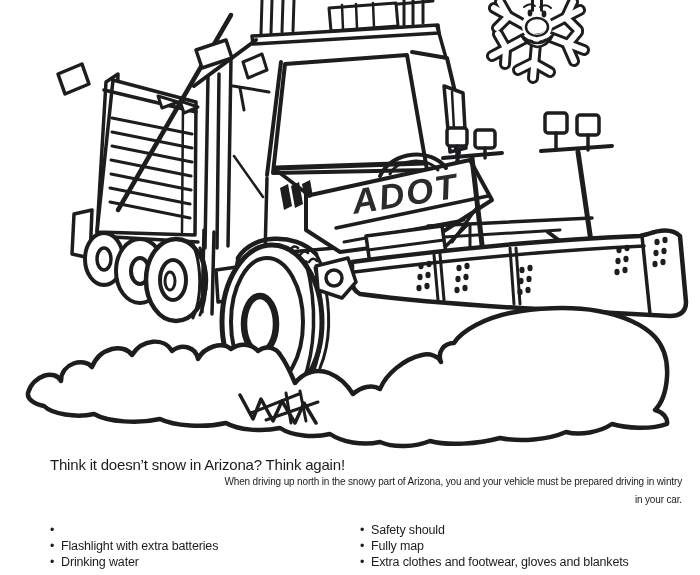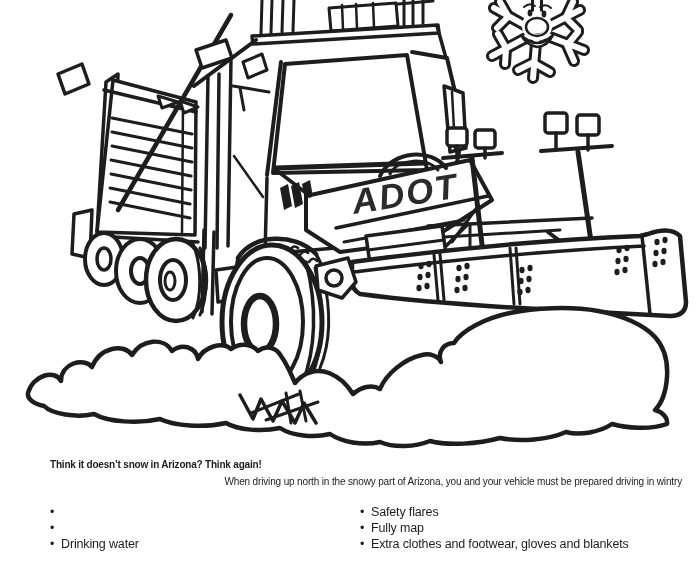--- a/index.html
+++ b/index.html
@@ -1,21 +1,21 @@
 <!DOCTYPE html>
 <html><head>
 <meta charset="utf-8">
 <style>
   html,body{margin:0;padding:0;}
   body{width:700px;height:575px;overflow:hidden;background:#ffffff;
        font-family:"Liberation Sans",sans-serif;}
   .page{position:relative;width:700px;height:575px;background:#fff;}
   .art{position:absolute;top:0;left:0;}
   .info{position:absolute;left:50px;top:456px;width:632px;color:#1c1c1e;}
-  .heading{font-weight:700;font-size:10px;line-height:17px;white-space:nowrap;letter-spacing:-0.2px;}
+  .heading{font-weight:400;font-size:15px;line-height:17px;white-space:nowrap;letter-spacing:-0.2px;}
   .para .pline{font-size:10px;line-height:18px;white-space:nowrap;letter-spacing:-0.15px;text-align:right;}
   .supplies{display:flex;margin-top:13px;}
   .col-left{width:310px;}
   .col-right{flex:1;}
   .item{font-size:12.5px;line-height:16px;white-space:nowrap;display:flex;letter-spacing:-0.15px;}
   .item .b{width:11px;display:inline-block;}
   svg *{vector-effect:none;}
 </style>
 </head>
 <body>
@@ -289,38 +289,40 @@
       <rect x="420" y="464" width="46" height="5" rx="2.5"></rect>
       <rect x="505" y="458" width="34" height="5" rx="2.5"></rect>
       <rect x="585" y="455" width="48" height="6" rx="3"></rect>
     </g>
   </svg>
 
   <div class="info">
     <div class="heading">Think it doesn’t snow in Arizona? Think again!</div>
     <div class="para">
       <div class="pline">When driving up north in the snowy part of Arizona, you and your vehicle must be prepared driving in wintry</div>
+      <div class="pline">in your car.</div>
     </div>
     <div class="supplies">
       <div class="col-left">
         <div class="item">
           <span class="b">•</span>
         </div>
         <div class="item">
           <span class="b">•</span>
+          <span>Flashlight with extra batteries</span>
         </div>
         <div class="item">
           <span class="b">•</span>
           <span>Drinking water</span>
         </div>
       </div>
       <div class="col-right">
         <div class="item">
           <span class="b">•</span>
-          <span>Safety flares</span>
+          <span>Safety should</span>
         </div>
         <div class="item">
           <span class="b">•</span>
           <span>Fully map</span>
         </div>
         <div class="item">
           <span class="b">•</span>
           <span>Extra clothes and footwear, gloves and blankets</span>
         </div>
       </div>

